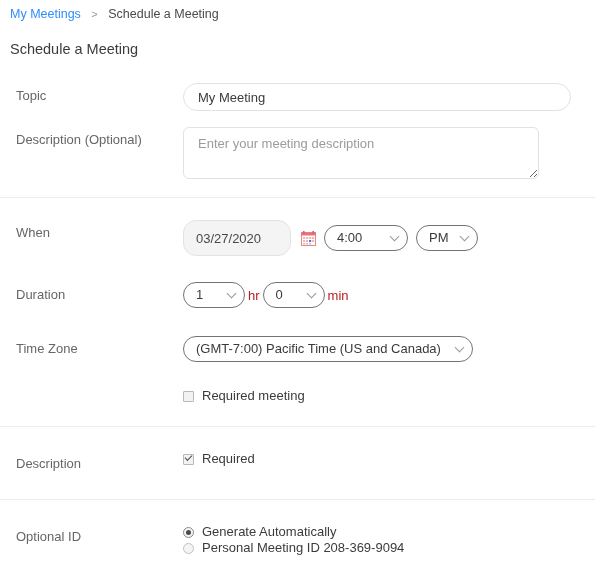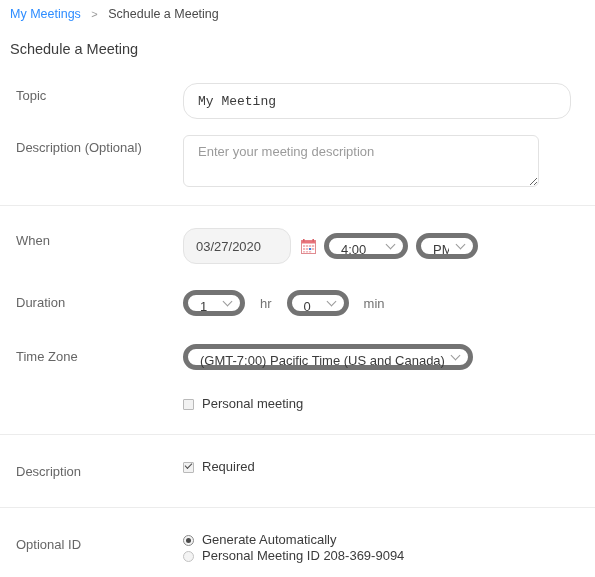--- a/index.html
+++ b/index.html
@@ -71,26 +71,26 @@
   }
   .row-field {
     flex: 1 1 auto;
     display: flex;
     align-items: center;
     flex-wrap: wrap;
   }
 
   
   .text-input {
-    height: 36px;
+    height: 28px;
     width: 388px;
     border: 1px solid #e2e2e2;
     border-radius: 14px;
     padding: 0 14px;
-    font-family: Liberation Mono, monospace;
+    font-family: Liberation Sans, sans-serif;
     font-size: 13px;
     color: #3b3b3b;
     background: #ffffff;
     outline: none;
   }
   .text-input::placeholder { color: #9b9b9b; }
 
   .textarea {
     width: 356px;
     height: 52px;
@@ -119,21 +119,21 @@
     font-size: 13px;
     color: #4a4a4a;
     outline: none;
   }
 
   
   .select-shell {
     position: relative;
     display: inline-block;
     height: 26px;
-    border: 5px solid #737373;
+    border: 1px solid #737373;
     border-radius: 13px;
     background: #ffffff;
   }
   .select-shell select {
     appearance: none;
     -webkit-appearance: none;
     -moz-appearance: none;
     border: none;
     background: transparent;
     height: 24px;
@@ -159,22 +159,22 @@
     pointer-events: none;
   }
   .sel-time  { width: 84px; }
   .sel-ampm  { width: 62px; }
   .sel-hr    { width: 62px; }
   .sel-min   { width: 62px; }
   .sel-tz    { width: 290px; }
 
   .unit {
     font-size: 13px;
-    color: #737373;
-    margin: 0 15px;
+    color: #b91c1c;
+    margin: 0 3px;
   }
 
   
   .cal-icon {
     width: 15px;
     height: 15px;
     margin: 0 8px 0 10px;
     flex: 0 0 15px;
     cursor: pointer;
     display: block;
@@ -354,21 +354,21 @@
           <span class="chev"></span>
         </span>
       </div>
     </div>
 
     <div class="row row-recurring">
       <div class="row-label"></div>
       <div class="row-field">
         <div class="choice">
           <span class="cbox"></span>
-          <span class="choice-label">Personal meeting</span>
+          <span class="choice-label">Required meeting</span>
         </div>
       </div>
     </div>
 
   </div>
 
   <div class="section">
     <div class="row row-registration">
       <div class="row-label">Description</div>
       <div class="row-field">

